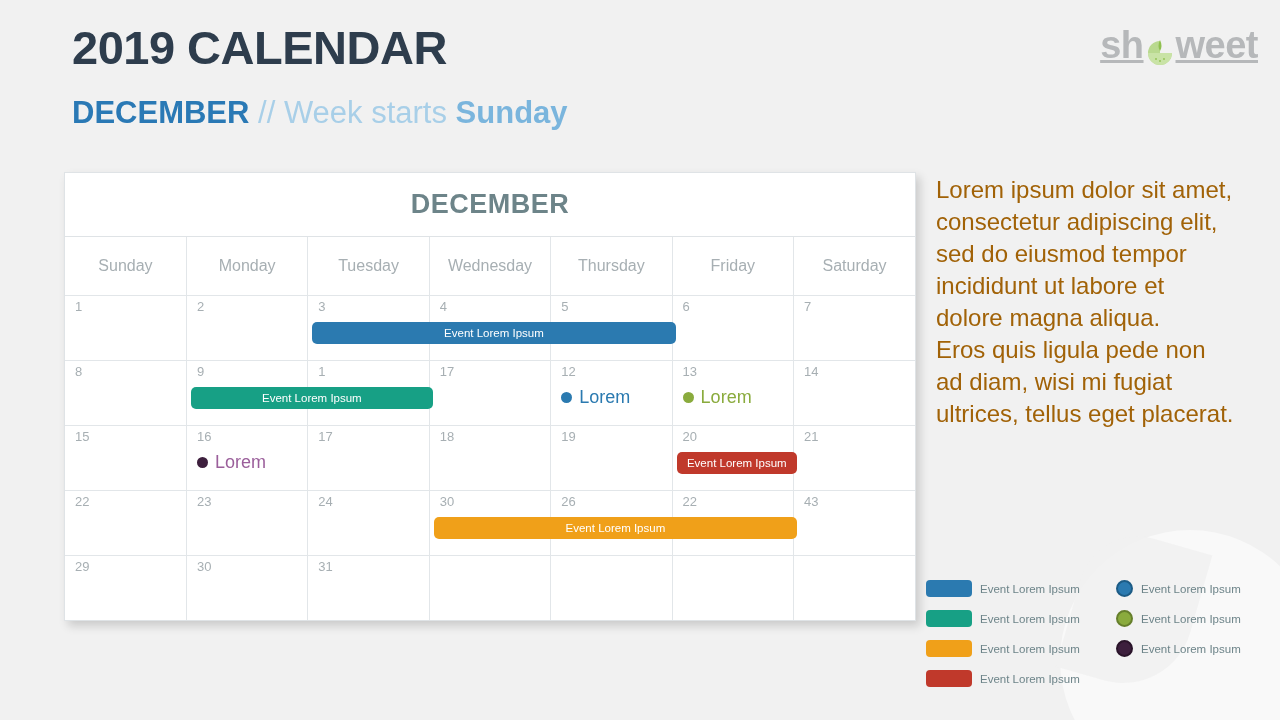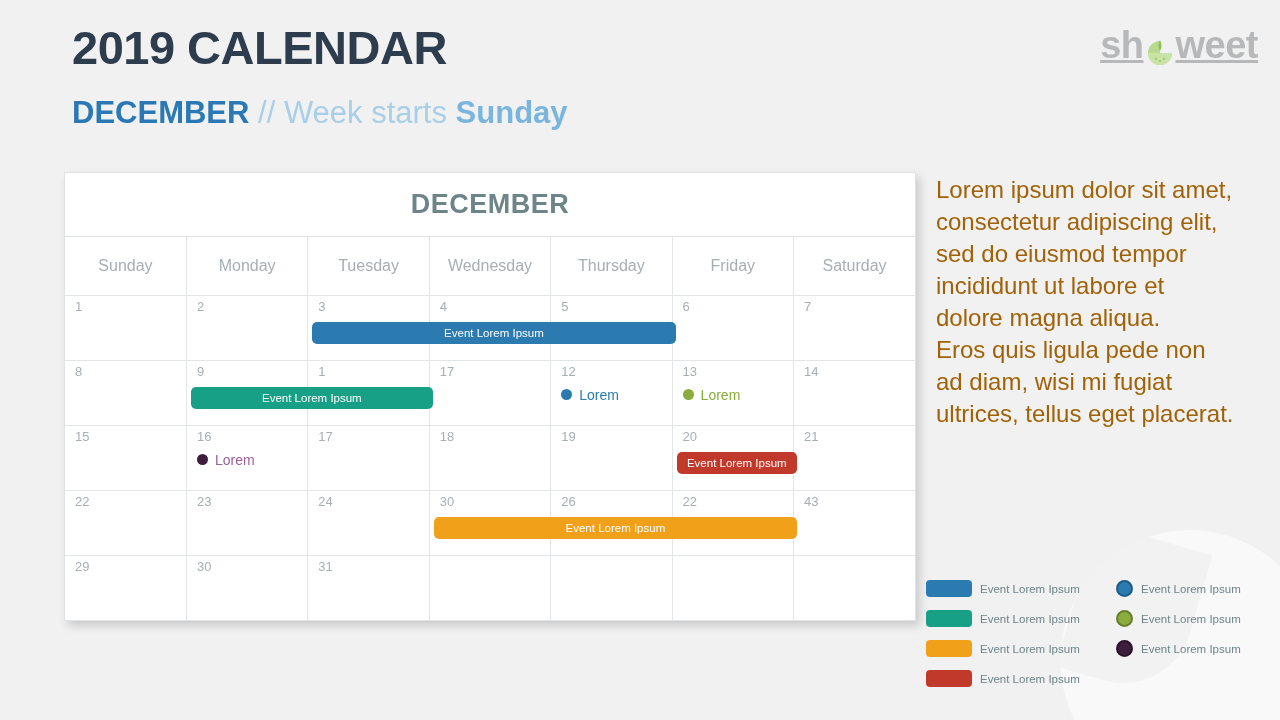--- a/index.html
+++ b/index.html
@@ -176,21 +176,21 @@
     display: flex;
     align-items: center;
     gap: 7px;
   }
   .evt-dot {
     width: 11px;
     height: 11px;
     border-radius: 50%;
     flex: none;
   }
-  .evt-dot-label { font-size: 14px; }
+  .evt-dot-label { font-size: 18px; }
 
   
   .side-text {
     position: absolute;
     left: 936px;
     top: 174px;
     width: 300px;
     color: #a16207;
     font-size: 24px;
     line-height: 32px;

